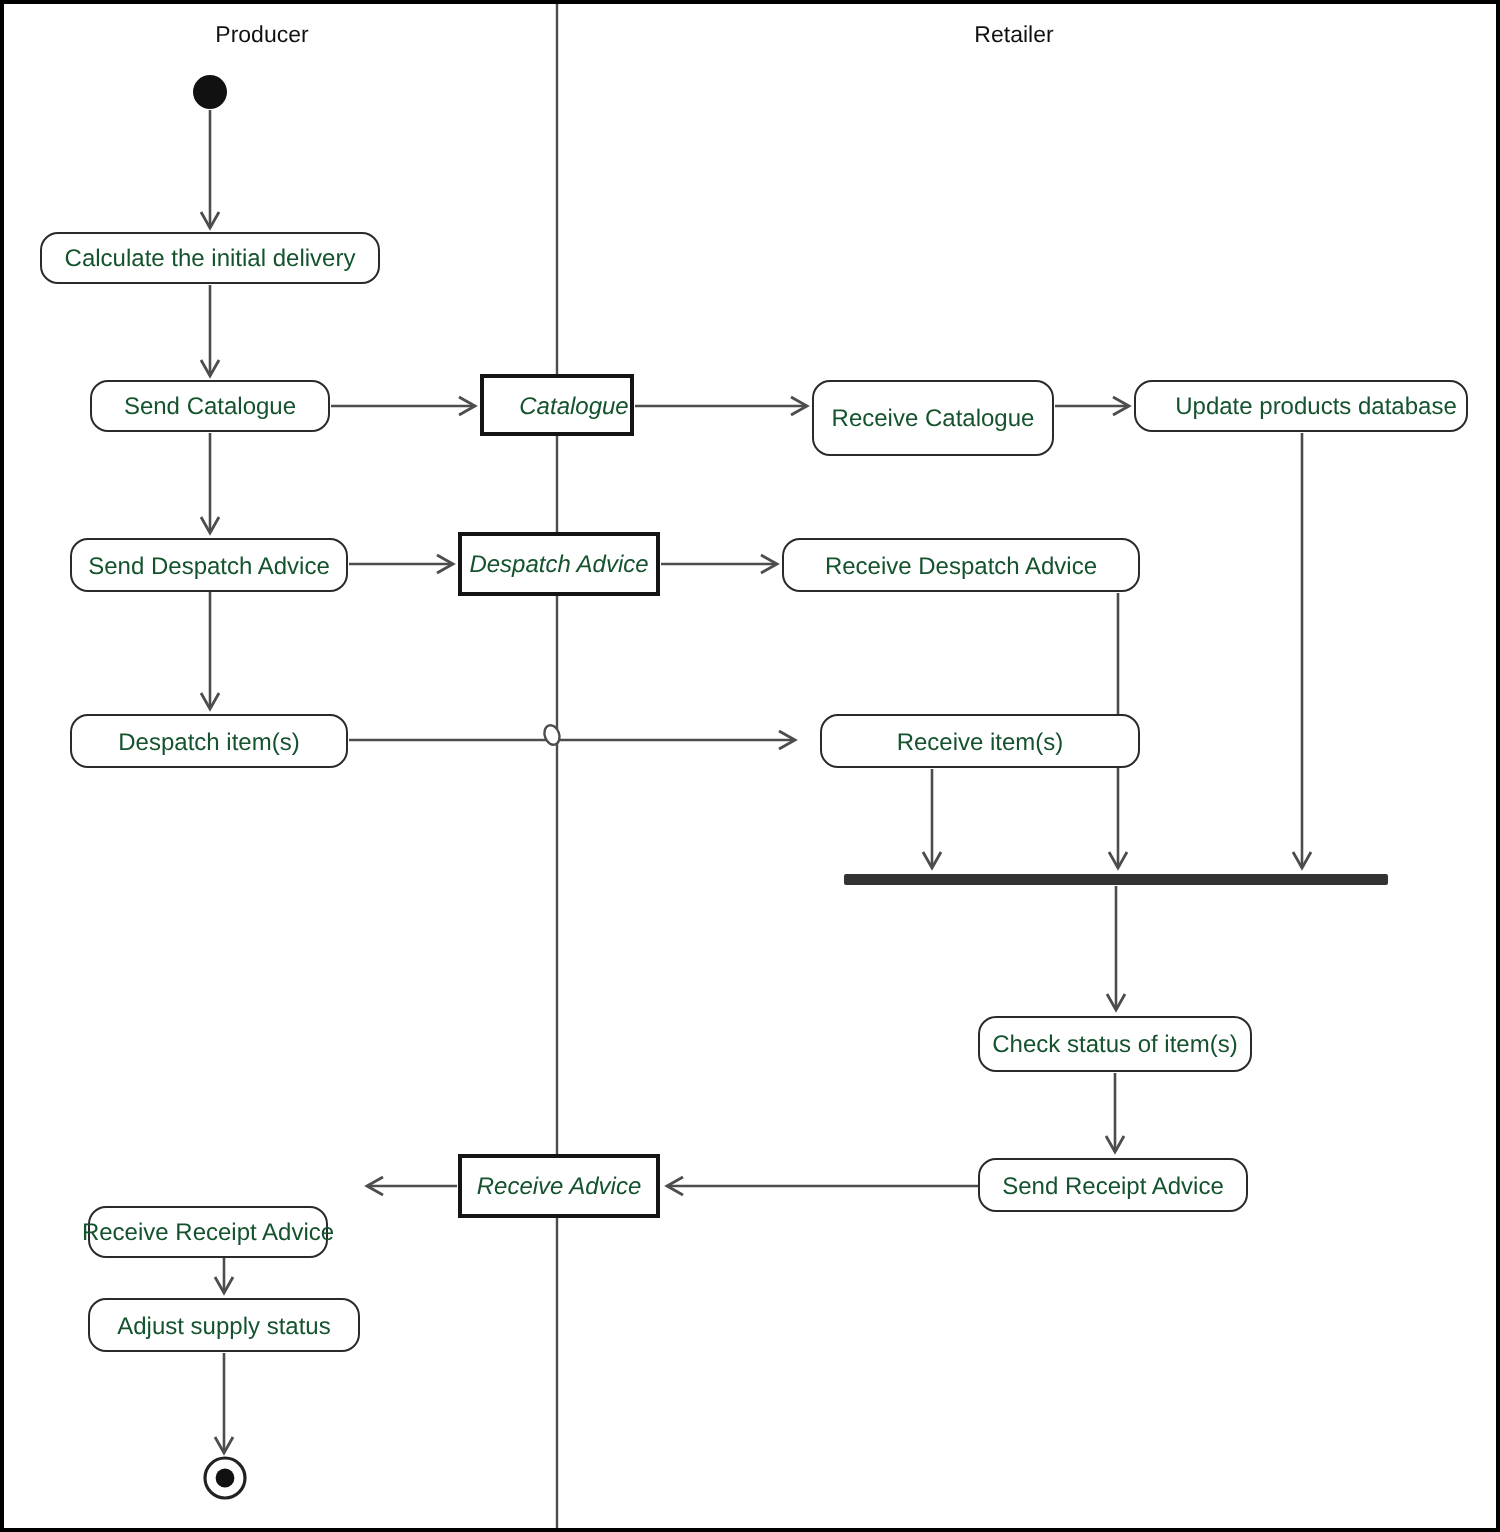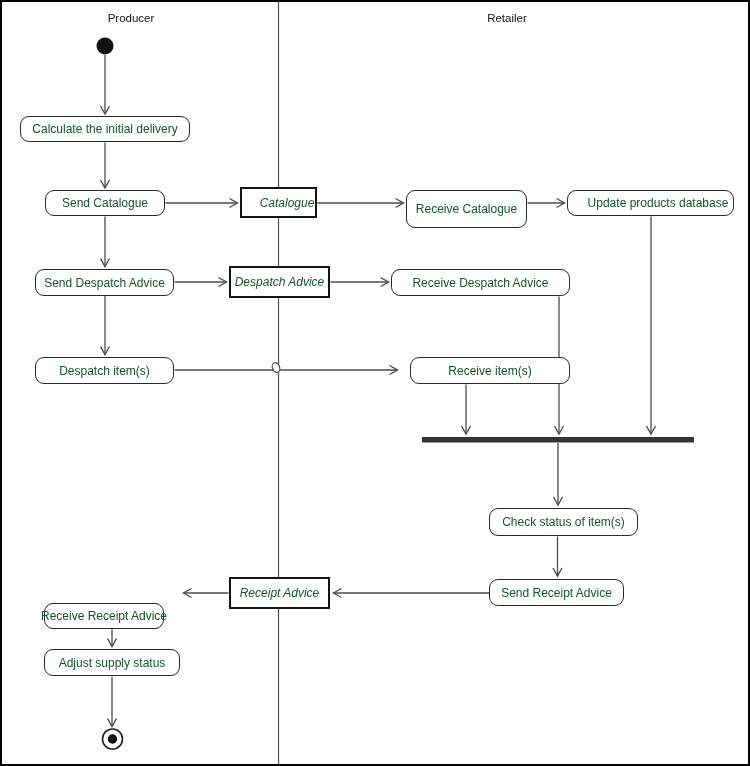--- a/index.html
+++ b/index.html
@@ -76,22 +76,22 @@
 
   <div class="node" style="left:18px; top:114px; width:170px; height:26px;">Calculate the initial delivery</div>
   <div class="node" style="left:43px; top:188px; width:120px; height:26px;">Send Catalogue</div>
   <div class="node" style="left:33px; top:267px; width:139px; height:27px;">Send Despatch Advice</div>
   <div class="node" style="left:33px; top:355px; width:139px; height:27px;">Despatch item(s)</div>
   <div class="node" style="left:42px; top:601px; width:120px; height:26px;">Receive Receipt Advice</div>
   <div class="node" style="left:42px; top:647px; width:136px; height:27px;">Adjust supply status</div>
 
   <div class="node object-node" style="left:238px; top:185px; width:77px; height:31px;padding-left:17px;">Catalogue</div>
   <div class="node object-node" style="left:227px; top:264px; width:101px; height:32px;">Despatch Advice</div>
-  <div class="node object-node" style="left:227px; top:575px; width:101px; height:32px;">Receipt Advice</div>
+  <div class="node object-node" style="left:227px; top:575px; width:101px; height:32px;">Receive Advice</div>
 
   <div class="node" style="left:404px; top:188px; width:121px; height:38px;">Receive Catalogue</div>
   <div class="node" style="left:565px; top:188px; width:167px; height:26px;padding-left:15px;">Update products database</div>
   <div class="node" style="left:389px; top:267px; width:179px; height:27px;">Receive Despatch Advice</div>
   <div class="node" style="left:408px; top:355px; width:160px; height:27px;">Receive item(s)</div>
-  <div class="node" style="left:487px; top:506px; width:149px; height:28px;text-align:center;">Check status of item(s)</div>
+  <div class="node" style="left:487px; top:506px; width:137px; height:28px;text-align:center;">Check status of item(s)</div>
   <div class="node" style="left:487px; top:577px; width:135px; height:27px;">Send Receipt Advice</div>
 
 </div>
 
 </body></html>

